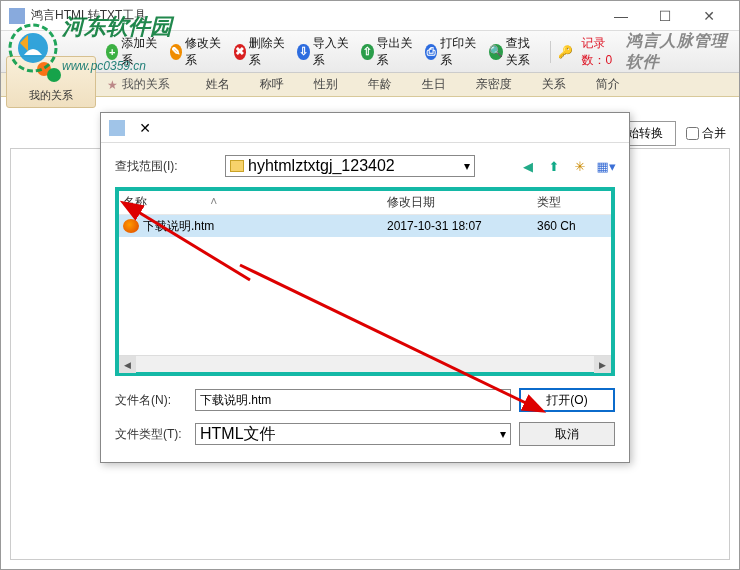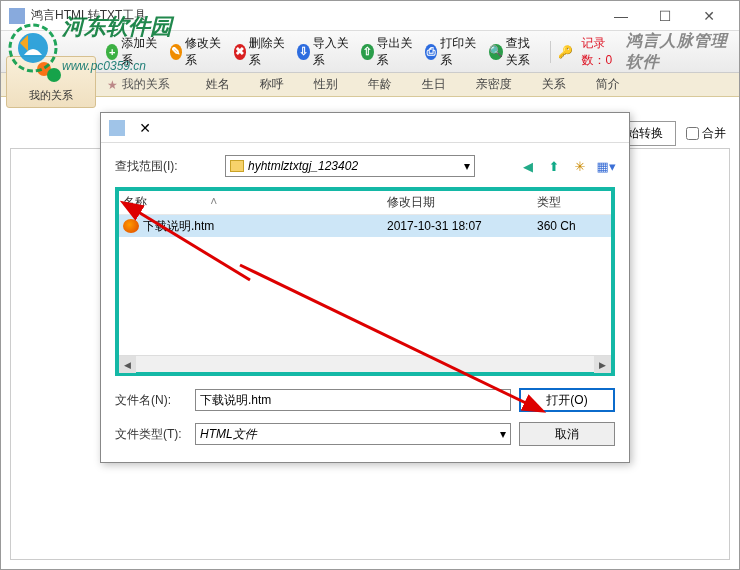--- a/index.html
+++ b/index.html
@@ -51,21 +51,21 @@
 .dialog { position: absolute; top: 112px; left: 100px; width: 530px; background: #fff; border: 1px solid #888; box-shadow: 2px 2px 8px rgba(0,0,0,0.25); z-index: 100; }
 .dlg-titlebar { height: 30px; display: flex; align-items: center; padding: 0 8px; border-bottom: 1px solid #ddd; }
 .dlg-icon { width: 16px; height: 16px; background: #a0c4e8; margin-right: 6px; }
 .dlg-title { flex: 1; font-size: 12px; }
 .dlg-close { width: 28px; height: 24px; display: flex; align-items: center; justify-content: center; font-size: 14px; }
 
 .dlg-body { padding: 12px 14px 16px 14px; }
 .dlg-row { display: flex; align-items: center; margin-bottom: 10px; gap: 8px; justify-content: space-between; }
 .dlg-label { width: 72px; text-align: left; font-size: 12px; color: #333; }
 .dlg-select { flex: 1; height: 22px; border: 1px solid #888; background: #fff; padding: 0 4px; display: flex; align-items: center; }
-.dlg-select-text { flex: 1; font-size: 12px; font-style: italic; }
+.dlg-select-text { flex: 1; font-size: 16px; }
 .nav-icons { display: flex; gap: 8px; margin-left: 6px; }
 .nav-ico { width: 18px; height: 18px; display: flex; align-items: center; justify-content: center; font-size: 13px; }
 
 .file-list { border: 4px solid #14b8a6; margin-top: 4px; }
 .list-header { display: flex; background: #fff; border-bottom: 1px solid #e8e8e8; height: 24px; align-items: center; font-size: 12px; color: #333; padding: 0 4px; }
 .col-name { flex: 1; }
 .col-date { width: 150px; }
 .col-type { width: 70px; }
 .file-row { display: flex; height: 22px; align-items: center; padding: 0 4px; font-size: 12px; }
 .file-row.selected { background: #cde6f7; }

